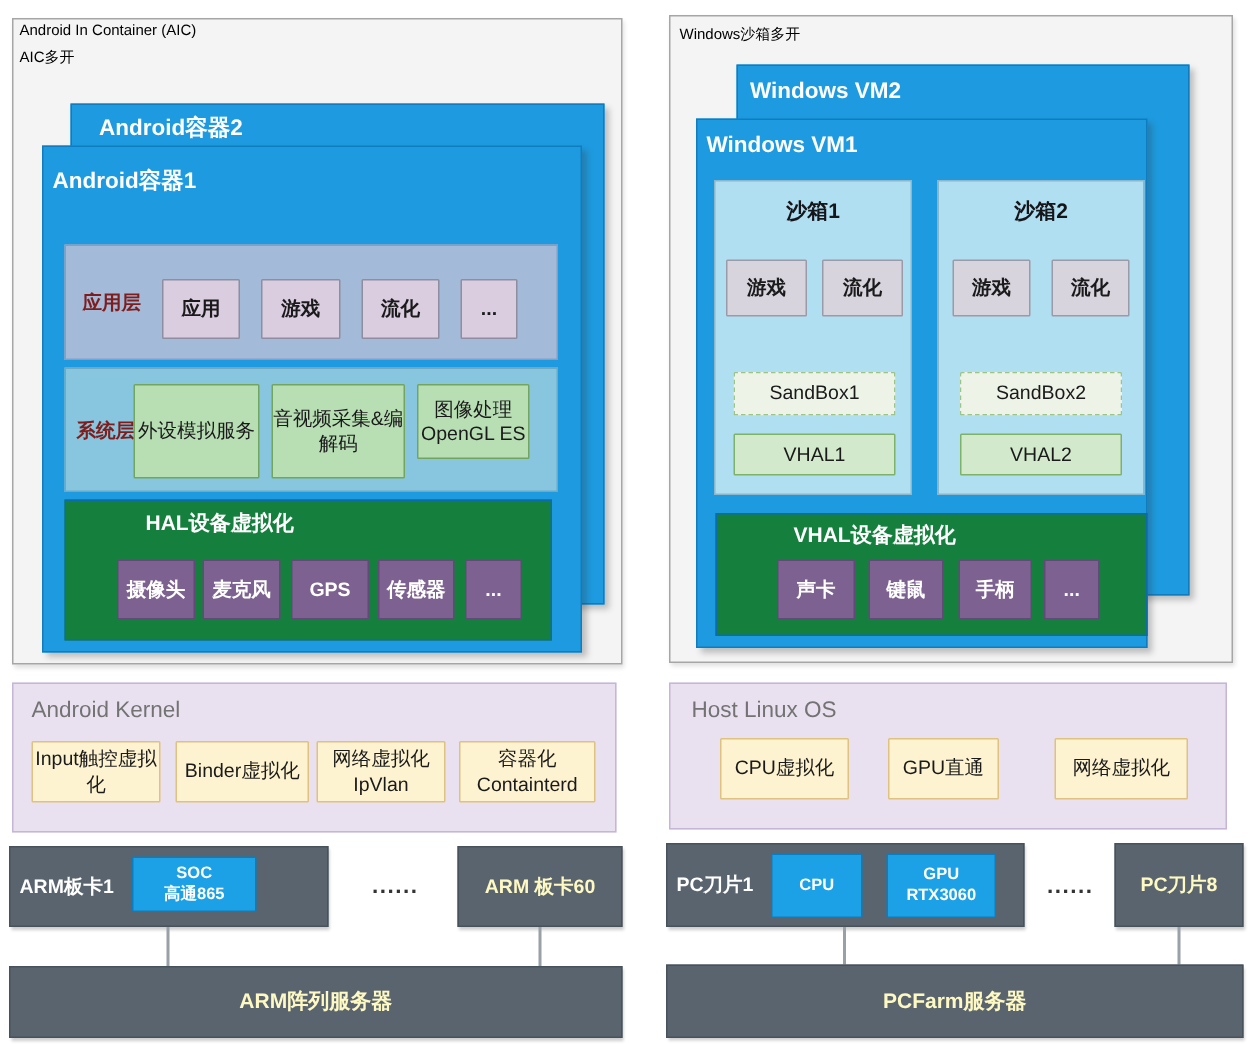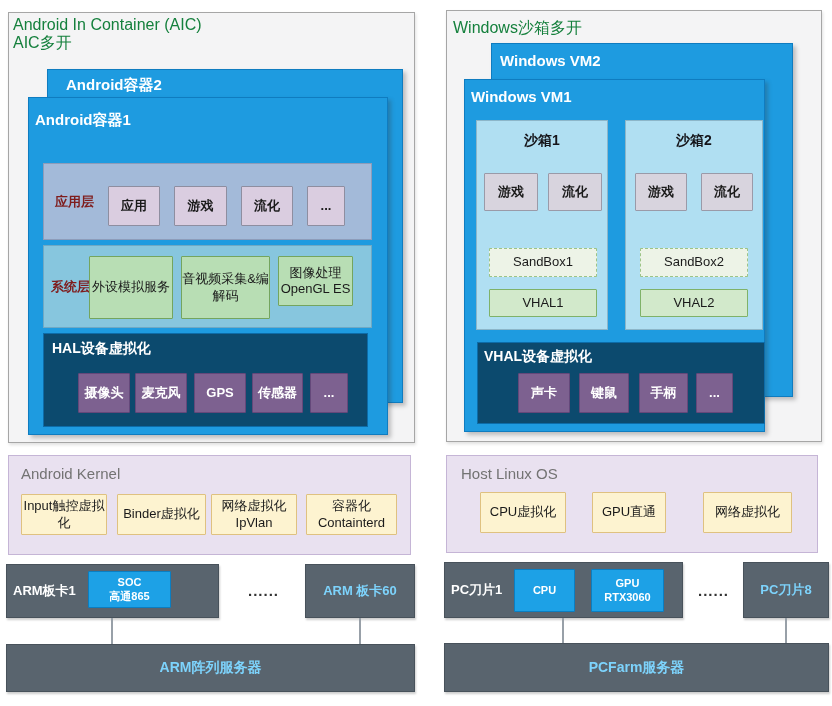--- a/index.html
+++ b/index.html
@@ -1,41 +1,41 @@
 <!DOCTYPE html>
 <html><head>
 <meta charset="utf-8">
 <style>
   html,body{margin:0;padding:0;background:#ffffff;}
   body{width:832px;height:706px;position:relative;overflow:hidden;
        font-family:"Liberation Sans","DejaVu Sans",sans-serif;color:#1a1a1a;}
   .abs{position:absolute;box-sizing:border-box;}
   .outer-panel{background:#f4f4f5;border:1px solid #a6a6a6;box-shadow:1px 2px 3px rgba(0,0,0,.12);}
-  .panel-title{font-size:16px;line-height:1.28;font-weight:500;color:#15803d;white-space:pre-line;}
+  .panel-title{font-size:10px;line-height:1.28;font-weight:500;color:#000000;white-space:pre-line;}
   .blue-box{background:#1e9be0;border:1px solid #0f7cc0;box-shadow:3px 3px 4px rgba(50,50,50,.28);}
-  .blue-inner{background:#0c4a6e;border:1px solid #0d6ca8;box-shadow:none;}
+  .blue-inner{background:#15803d;border:1px solid #0d6ca8;box-shadow:none;padding-left:45px;}
   .blue-label{color:#ffffff;font-size:15px;font-weight:600;}
   .band-app{background:#a3bad9;border:1px solid #8d9cba;}
   .band-sys{background:#87c6de;border:1px solid #6fa9c4;}
   .layer-label{font-size:13px;font-weight:600;color:#7f1d1d;display:flex;align-items:center;}
   .chip{display:flex;align-items:center;justify-content:center;text-align:center;
         font-size:13px;font-weight:600;line-height:1.25;white-space:pre-line;border-radius:1px;}
   .chip-lav{background:#dacde0;border:1px solid #8e8ea0;}
   .chip-green{background:#b8deb4;border:1px solid #74a55e;font-weight:500;}
   .chip-purple{background:#7d6190;border:1px solid #64487a;color:#fff;}
   .chip-yellow{background:#fdf3d0;border:1px solid #dfc180;font-weight:500;}
   .chip-gray{background:#d8d4de;border:1px solid #9a9aa8;}
   .chip-sand{background:#edf3e7;border:1px dashed #9cc487;font-weight:500;}
   .chip-vhal{background:#d2e9cb;border:1px solid #7fb269;font-weight:500;}
   .chip-blue{background:#1da1e6;border:1px solid #0a7ec2;color:#fff;font-size:11px;font-weight:600;}
   .lavender-panel{background:#e9e1f0;border:1px solid #c5b5d6;}
   .kernel-title{font-size:15px;font-weight:500;color:#737373;}
   .slate{background:#59646e;border:1px solid #48525b;color:#fff;box-shadow:1px 2px 2px rgba(0,0,0,.2);}
   .board-label{font-size:13px;font-weight:600;color:#fff;display:flex;align-items:center;}
-  .server-label{font-size:14px;font-weight:600;color:#7dd3fc;display:flex;align-items:center;justify-content:center;width:100%;height:100%;}
+  .server-label{font-size:14px;font-weight:600;color:#fef9c3;display:flex;align-items:center;justify-content:center;width:100%;height:100%;}
   .sandbox{background:#b0dff2;border:1px solid #8cb6c9;}
   .sandbox-title{font-size:14px;font-weight:600;text-align:center;color:#15151a;}
   .vline{width:2px;background:#98a0a8;}
   .dots{font-size:15px;font-weight:700;color:#333;letter-spacing:1px;}
 </style>
 </head>
 <body>
 
 <div class="abs outer-panel" style="left:8px;top:12px;width:407px;height:431px;"></div>
 <div class="abs panel-title" style="left:13px;top:15px;">Android In Container (AIC)</div>

